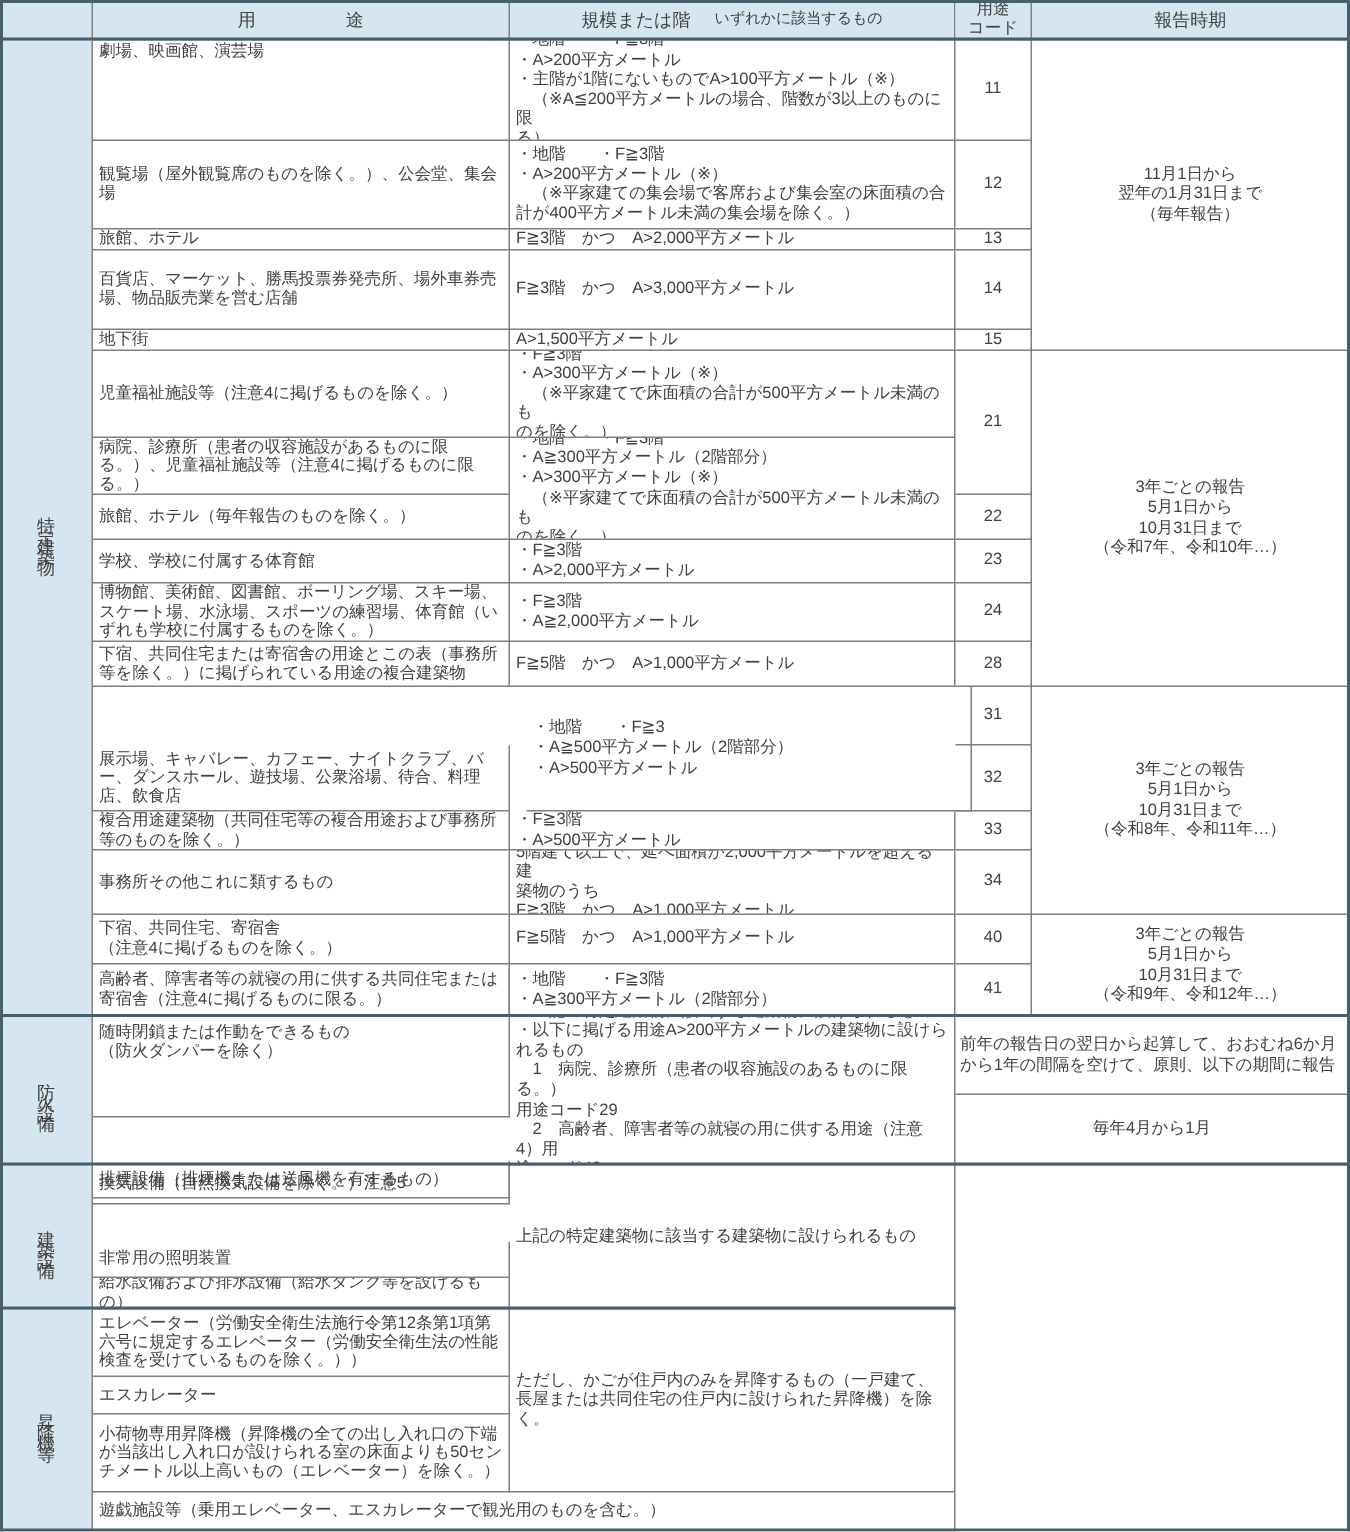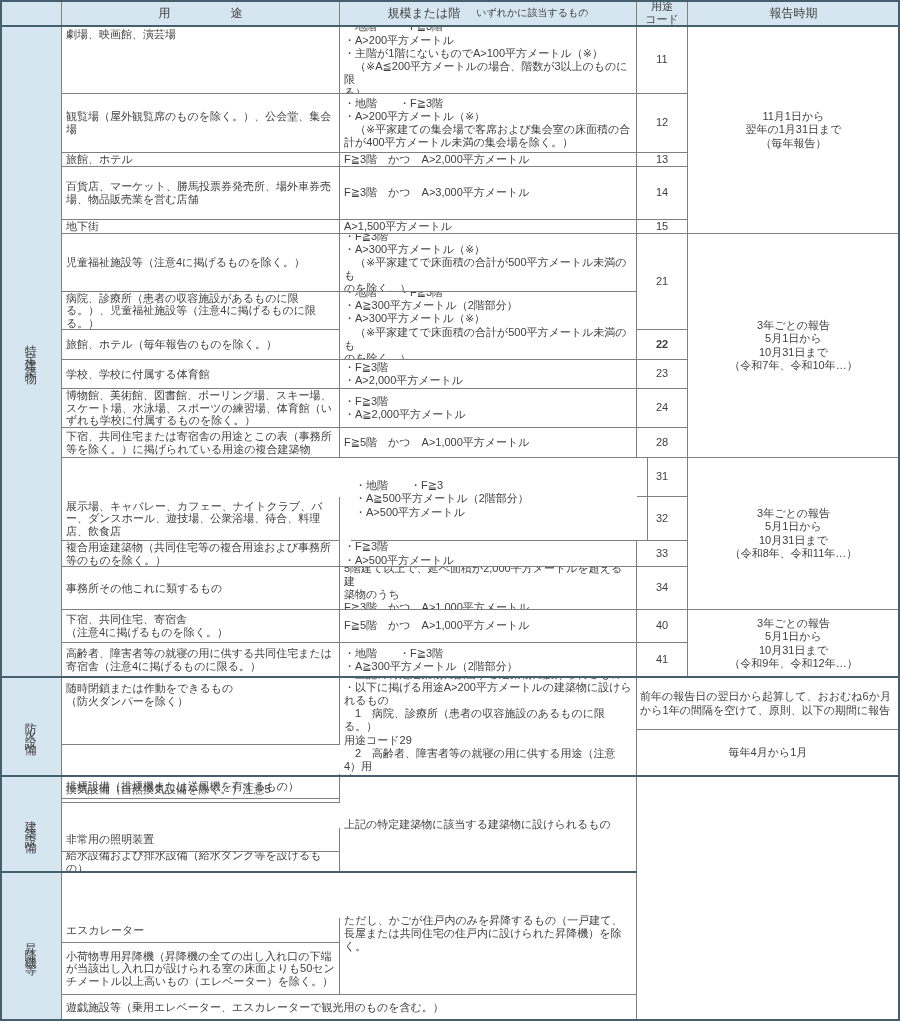--- a/index.html
+++ b/index.html
@@ -105,20 +105,21 @@
   <div class="cell c-use col-use" style="top:567px;height:43px;">事務所その他これに類するもの</div>
   <div class="cell c-use col-use" style="top:610px;height:33px;">下宿、共同住宅、寄宿舎
 （注意4に掲げるものを除く。）</div>
   <div class="cell c-use col-use" style="top:643px;height:35px;">高齢者、障害者等の就寝の用に供する共同住宅または寄宿舎（注意4に掲げるものに限る。）</div>
   <div class="cell c-use col-use" style="top:646px;height:99px;">随時閉鎖または作動をできるもの
 （防火ダンパーを除く）</div>
   <div class="cell c-use col-use" style="top:777px;height:26px;">換気設備（自然換気設備を除く。）注意5</div>
   <div class="cell c-use col-use" style="top:774px;height:25px;">排煙設備（排煙機または送風機を有するもの）</div>
   <div class="cell c-use col-use" style="top:828px;height:24px;">非常用の照明装置</div>
   <div class="cell c-use col-use" style="top:852px;height:21px;">給水設備および排水設備（給水タンク等を設けるもの）</div>
+  <div class="cell c-use col-use" style="top:873px;height:45px;">エレベーター（労働安全衛生法施行令第12条第1項第六号に規定するエレベーター（労働安全衛生法の性能検査を受けているものを除く。））</div>
   <div class="cell c-use col-use" style="top:918px;height:25px;">エスカレーター</div>
   <div class="cell c-use col-use" style="top:943px;height:52px;">小荷物専用昇降機（昇降機の全ての出し入れ口の下端が当該出し入れ口が設けられる室の床面よりも50センチメートル以上高いもの（エレベーター）を除く。）</div>
   <div class="cell c-use" style="left:62px;width:575px;top:995px;height:26px;">遊戯施設等（乗用エレベーター、エスカレーターで観光用のものを含む。）</div>
 
   <div class="cell c-scale col-scale" style="top:27px;height:67px;">・地階　　・F≧3階
 ・A&gt;200平方メートル
 ・主階が1階にないものでA&gt;100平方メートル（※）
 　（※A≦200平方メートルの場合、階数が3以上のものに限
 る）</div>
   <div class="cell c-scale col-scale" style="top:94px;height:59px;">・地階　　・F≧3階
@@ -162,21 +163,21 @@
 途コード49</div>
   <div class="cell c-scale col-scale" style="top:777px;height:96px;">上記の特定建築物に該当する建築物に設けられるもの</div>
   <div class="cell c-scale col-scale" style="top:873px;height:122px;">ただし、かごが住戸内のみを昇降するもの（一戸建て、長屋または共同住宅の住戸内に設けられた昇降機）を除く。</div>
 
   <div class="cell c-code col-code" style="top:27px;height:67px;">11</div>
   <div class="cell c-code col-code" style="top:94px;height:59px;">12</div>
   <div class="cell c-code col-code" style="top:153px;height:14px;">13</div>
   <div class="cell c-code col-code" style="top:167px;height:53px;">14</div>
   <div class="cell c-code col-code" style="top:220px;height:14px;">15</div>
   <div class="cell c-code col-code" style="top:234px;height:96px;">21</div>
-  <div class="cell c-code col-code" style="top:330px;height:30px;font-weight:bold;">22</div>
+  <div class="cell c-code col-code" style="top:330px;height:30px;">22</div>
   <div class="cell c-code col-code" style="top:360px;height:29px;">23</div>
   <div class="cell c-code col-code" style="top:389px;height:39px;">24</div>
   <div class="cell c-code col-code" style="top:428px;height:30px;">28</div>
   <div class="cell c-code col-code" style="top:458px;height:39px;">31</div>
   <div class="cell c-code col-code" style="top:497px;height:44px;">32</div>
   <div class="cell c-code col-code" style="top:541px;height:26px;">33</div>
   <div class="cell c-code col-code" style="top:567px;height:43px;">34</div>
   <div class="cell c-code col-code" style="top:610px;height:33px;">40</div>
   <div class="cell c-code col-code" style="top:643px;height:35px;">41</div>
 

